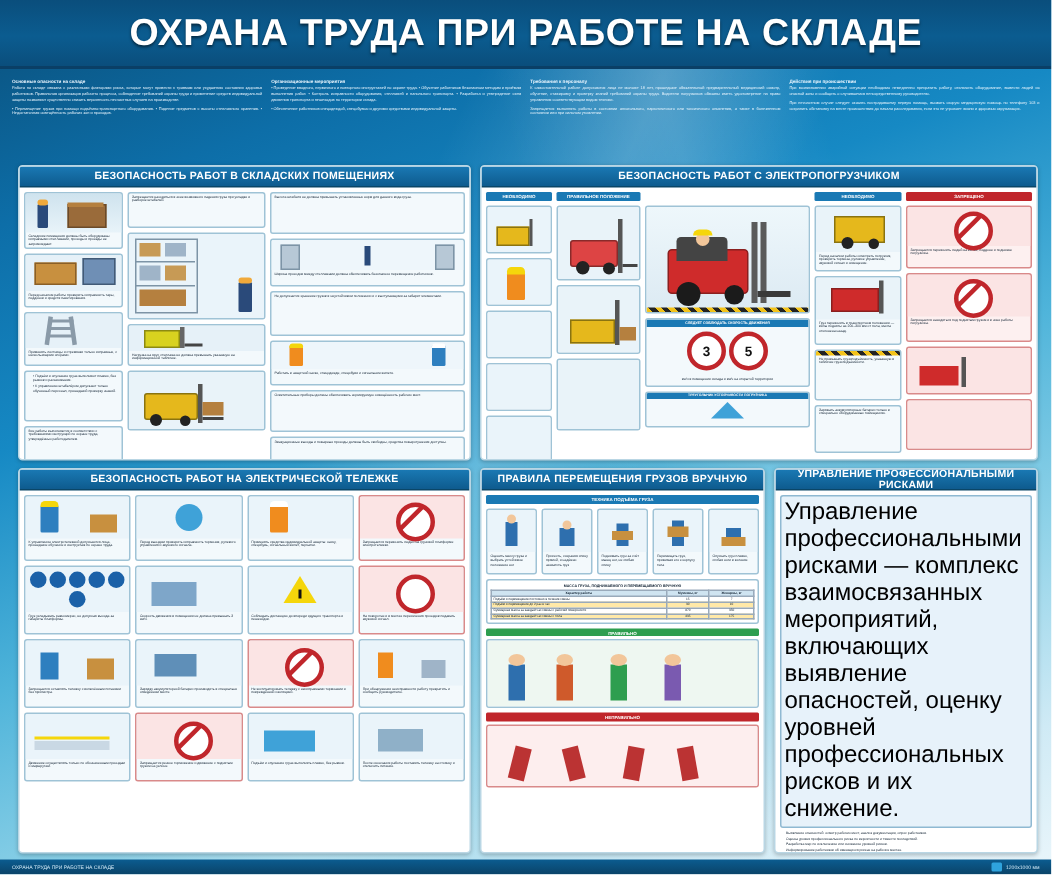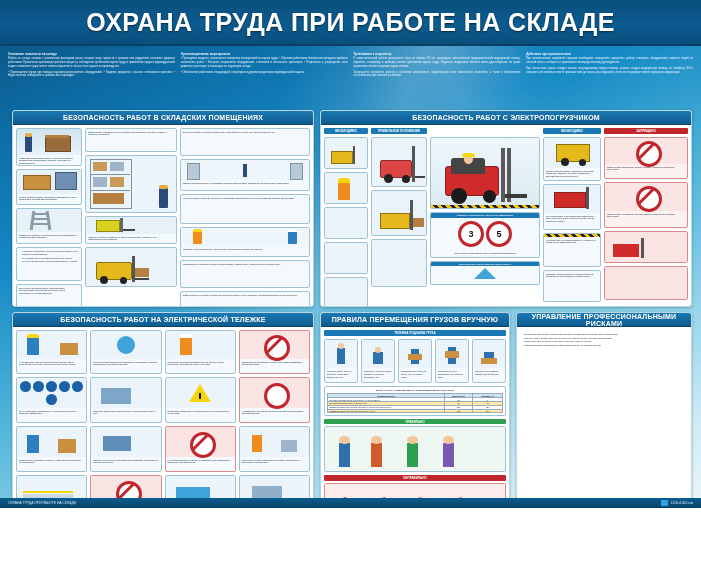--- a/index.html
+++ b/index.html
@@ -1,17 +1,17 @@
 <!DOCTYPE html>
 <html><head>
 <meta charset="utf-8">
 <style>
   html,body{margin:0;padding:0;}
   body{width:701px;height:583px;background:#ffffff;font-family:"Liberation Sans",sans-serif;}
-  .poster{position:relative;width:701px;height:508px;overflow:hidden;
+  .poster{position:relative;width:701px;height:583px;overflow:hidden;
     background:linear-gradient(160deg,#0a4f7a 0%,#0d6ea8 18%,#1689c4 36%,#4fb4da 55%,#8fd2e8 72%,#cfeaf5 88%,#eaf6fb 100%);}
   
   .poster:before{content:"";position:absolute;inset:0;
     background:linear-gradient(115deg,rgba(255,255,255,0) 35%,rgba(255,255,255,.18) 48%,rgba(255,255,255,0) 60%),
                linear-gradient(75deg,rgba(255,255,255,0) 55%,rgba(255,255,255,.12) 68%,rgba(255,255,255,0) 80%);
     pointer-events:none;}
   
   .header{position:absolute;left:0;top:0;width:701px;height:44px;
     background:linear-gradient(180deg,#0a4e7c 0%,#0b5c90 55%,#0a4e7c 100%);
     border-bottom:2px solid #0a3f66;display:flex;align-items:center;justify-content:center;}
@@ -606,20 +606,23 @@
         </div>
       </div>
 
     </div>
   </div>
 
   <div class="panel" style="left:516px;top:312px;width:174px;height:255px;">
     <div class="ptitle">УПРАВЛЕНИЕ ПРОФЕССИОНАЛЬНЫМИ РИСКАМИ</div>
     <div class="pbody">
 
+      <div class="bluebox" style="padding:2px;">
+        <span class="cap">Управление профессиональными рисками — комплекс взаимосвязанных мероприятий, включающих выявление опасностей, оценку уровней профессиональных рисков и их снижение.</span>
+      </div>
 
       <ul class="tiny" style="margin-top:3px;">
         <li>Выявление опасностей: осмотр рабочих мест, анализ документации, опрос работников.</li>
         <li>Оценка уровня профессионального риска по вероятности и тяжести последствий.</li>
         <li>Разработка мер по исключению или снижению уровней рисков.</li>
         <li>Информирование работников об имеющихся рисках на рабочих местах.</li>
 
       </ul>
 
     </div>

